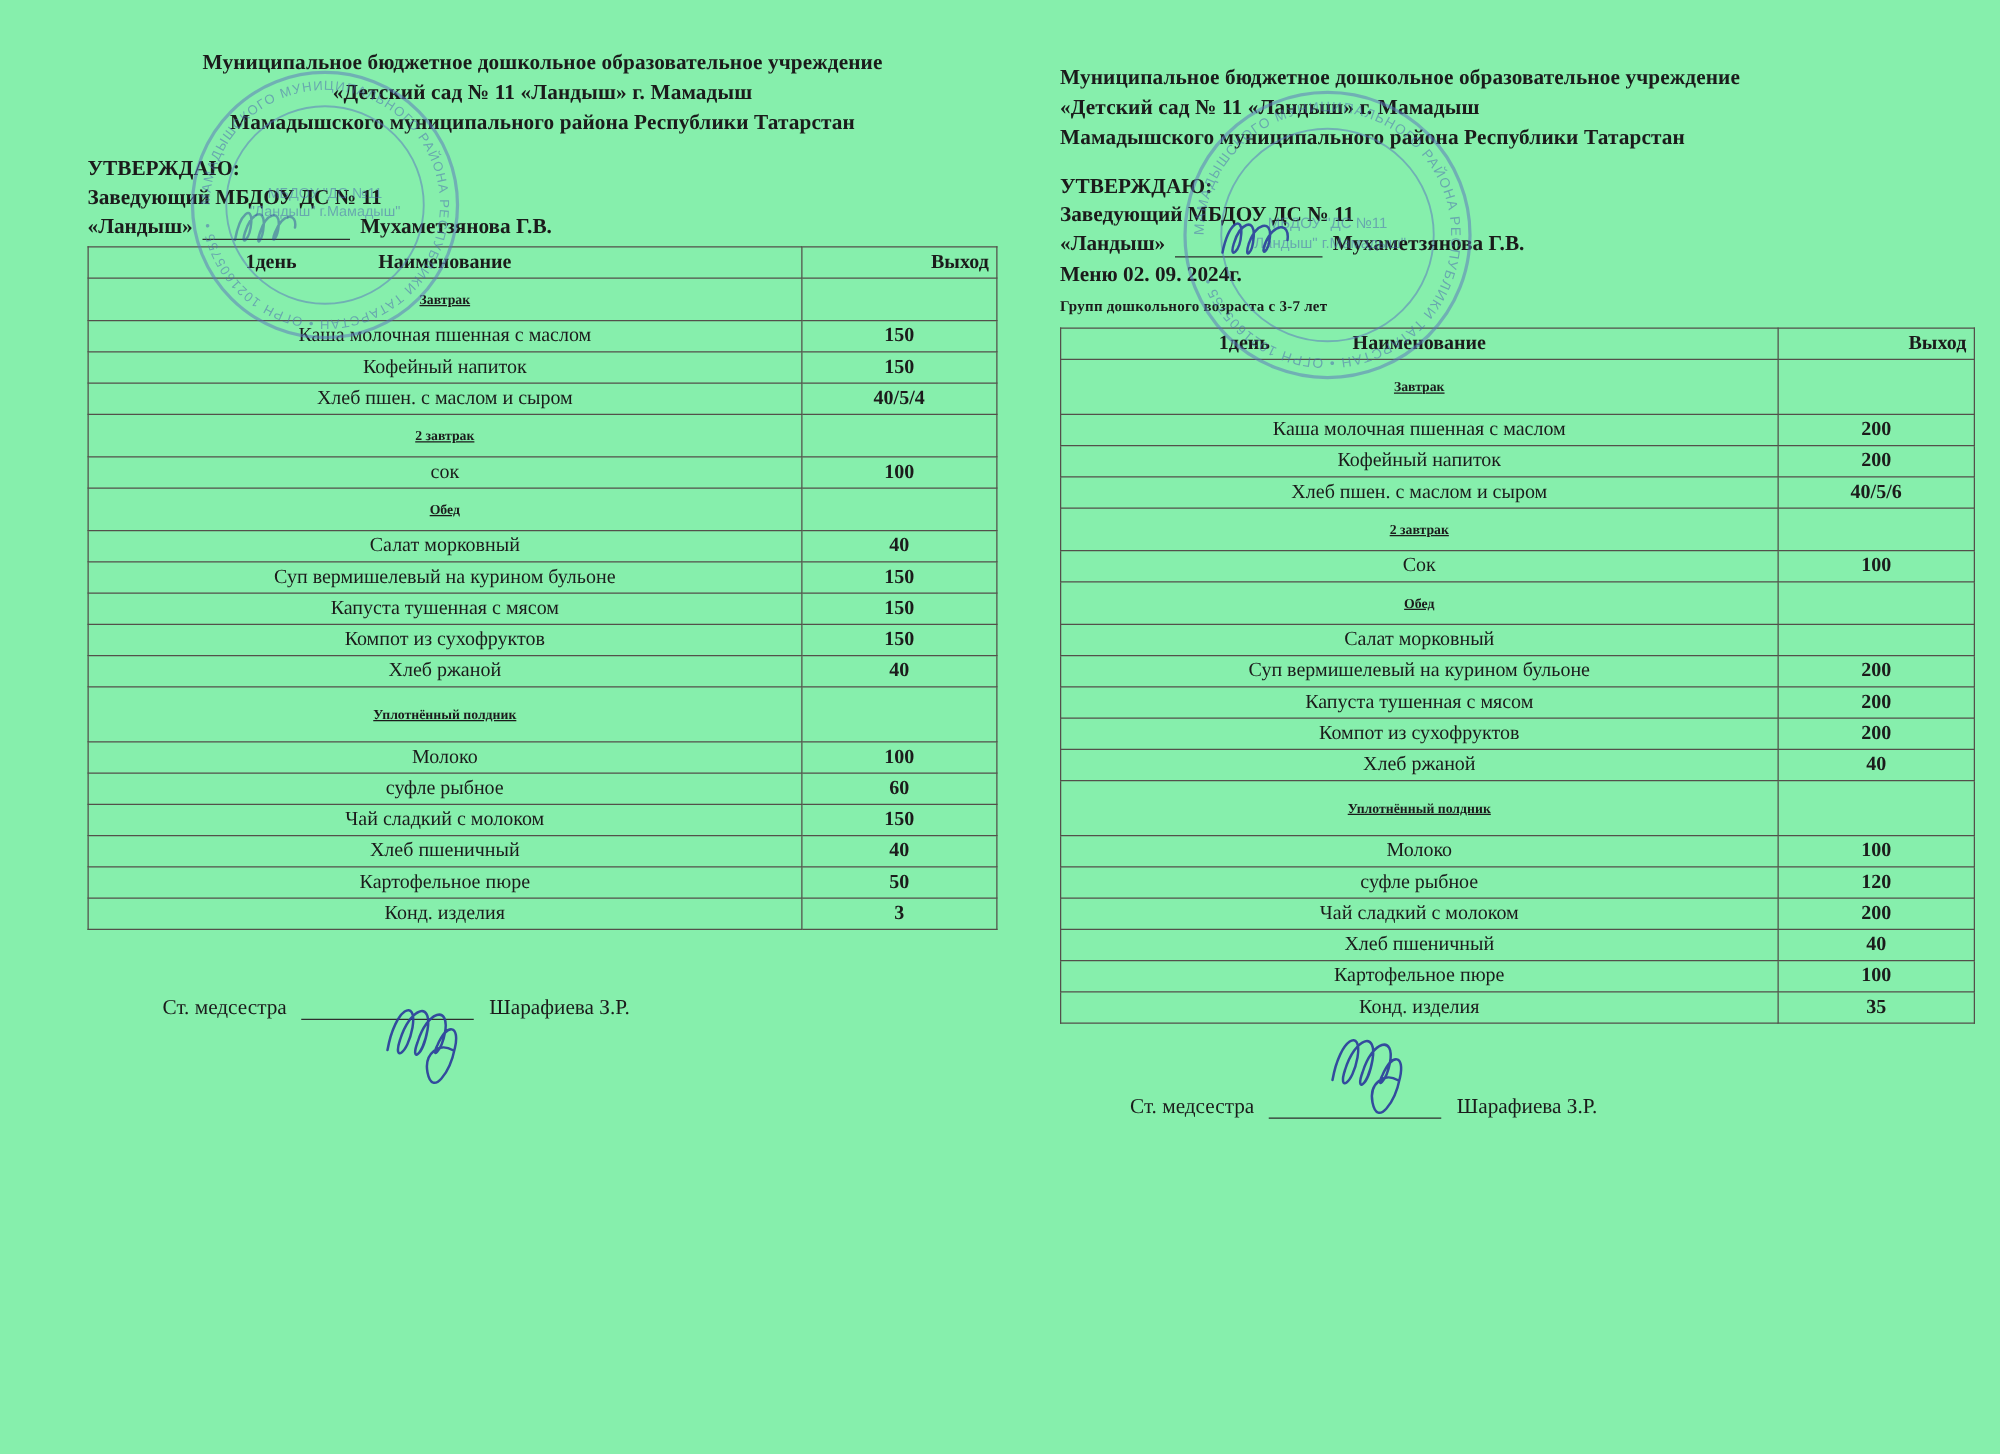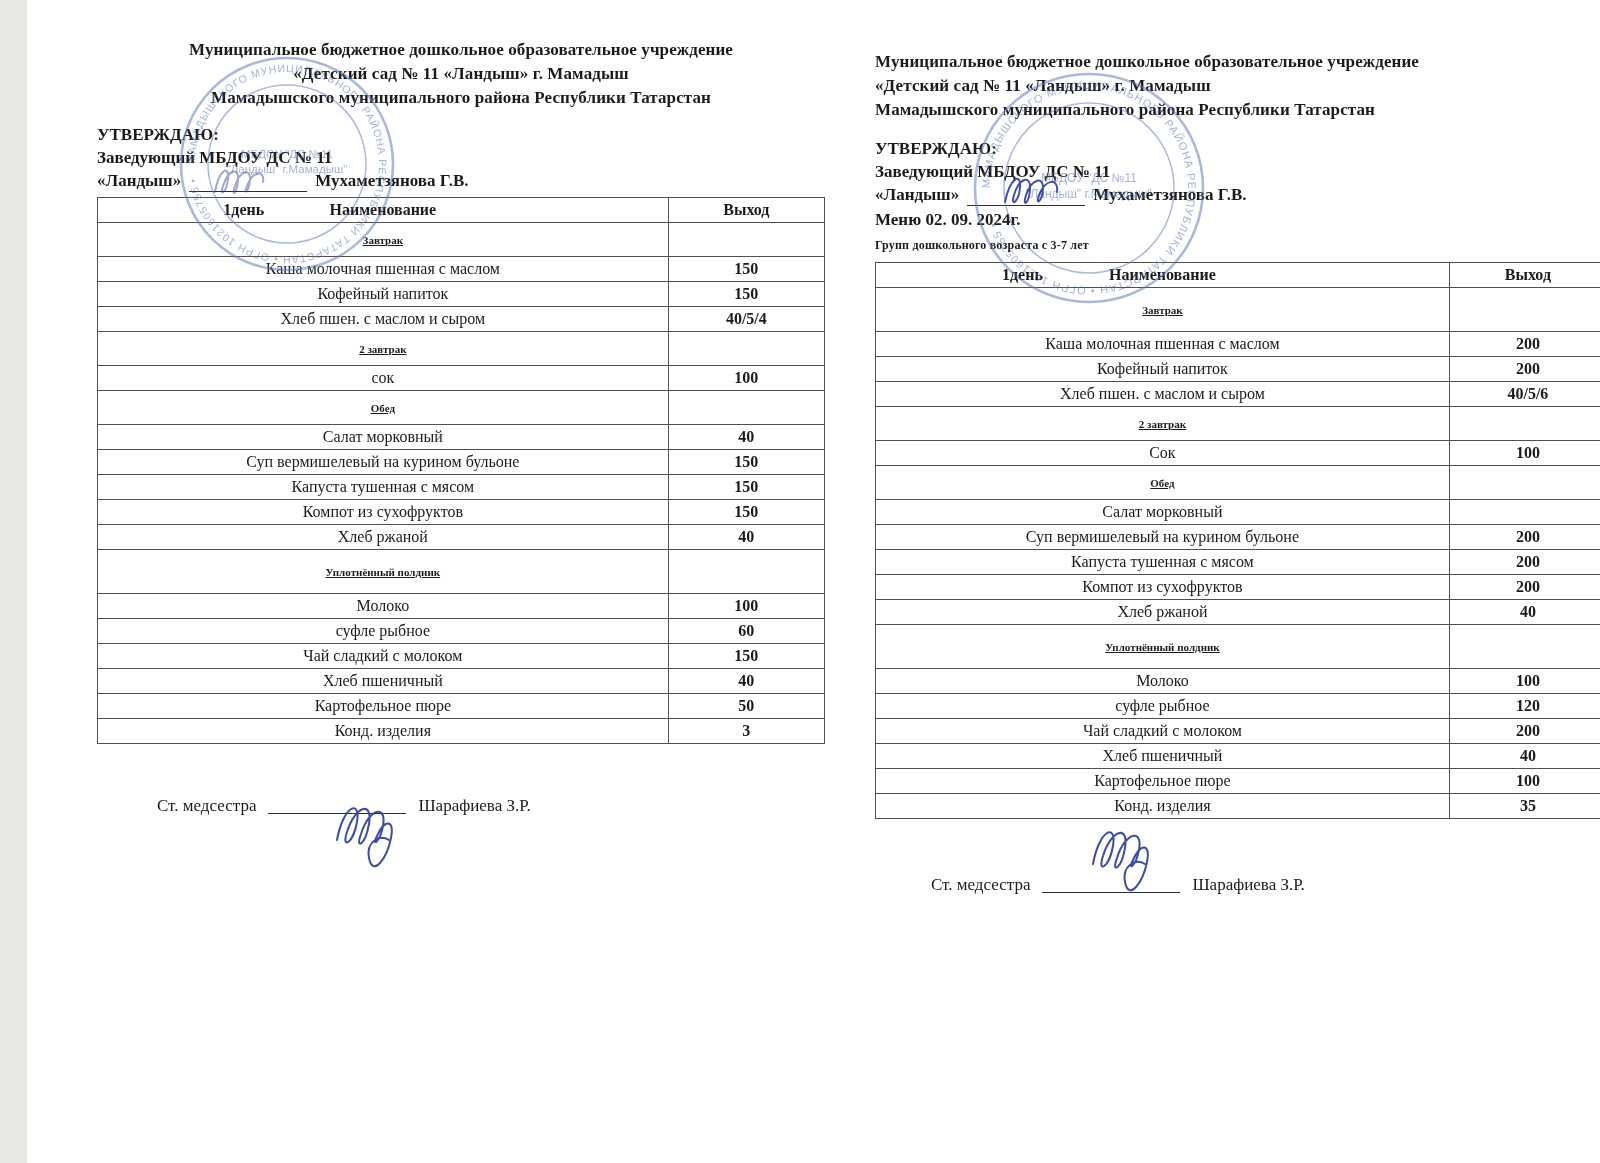--- a/index.html
+++ b/index.html
@@ -6,22 +6,21 @@
   html,body { width:1600px; height:1163px; }
   body {
     background:#e9e8e4;
     font-family:"Liberation Serif","DejaVu Serif",serif;
     color:#1b1b1b;
     position:relative;
     overflow:hidden;
   }
   .sheet {
     position:absolute; inset:0;
-    background:#ffffff;
-    margin-left:27px;
+    background:#86efac;
   }
   .menu { position:absolute; }
   .menu-left  { left:70px;  top:38px; width:728px; }
   .menu-right { left:848px; top:50px; width:732px; }
 
   .org { font-size:17px; line-height:24px; font-weight:600; letter-spacing:.1px; }
   .menu-left .org { text-align:center; }
   .menu-right .org { text-align:left; }
 
   .approve { margin-top:13px; font-weight:700; font-size:17px; line-height:23px; }
@@ -44,28 +43,28 @@
   .menu-table col.c-name { width:78.5%; }
   .menu-table col.c-val  { width:21.5%; }
   .menu-table th, .menu-table td {
     border:1px solid #53504a; padding:2px 6px; height:25px;
     vertical-align:middle;
   }
   .menu-table thead th { font-weight:600; }
   .menu-table th.name { position:relative; }
   .menu-table th.name .day { position:absolute; left:22%; top:3px; }
   .menu-table th.name .naim { display:block; text-align:center; }
-  .menu-table th.val { text-align:center; }
+  .menu-table th.val { text-align:right; }
   .menu-table td.name { text-align:center; }
   .menu-table td.val  { text-align:center; font-weight:600; }
   .menu-table tr.section td { font-weight:700; padding:11px 0 10px; font-size:11px;text-decoration:underline; }
   .menu-table tr.section.tall td { padding:16px 0 15px; }
 
   .footer-line {
-    display:flex; align-items:center; font-size:17px;
+    display:flex; align-items:flex-end; font-size:17px;
     margin-top:52px;
   }
   .menu-left  .footer-line { margin-left:60px; }
   .menu-right .footer-line { margin-left:56px; margin-top:56px; }
   .footer-blank {
     display:inline-block; width:138px; height:15px;
     border-bottom:1.4px solid #2e2e2e; margin:0 12px;
   }
 
   .stamp { position:absolute; color:#5d78bd; opacity:.52; pointer-events:none; }

